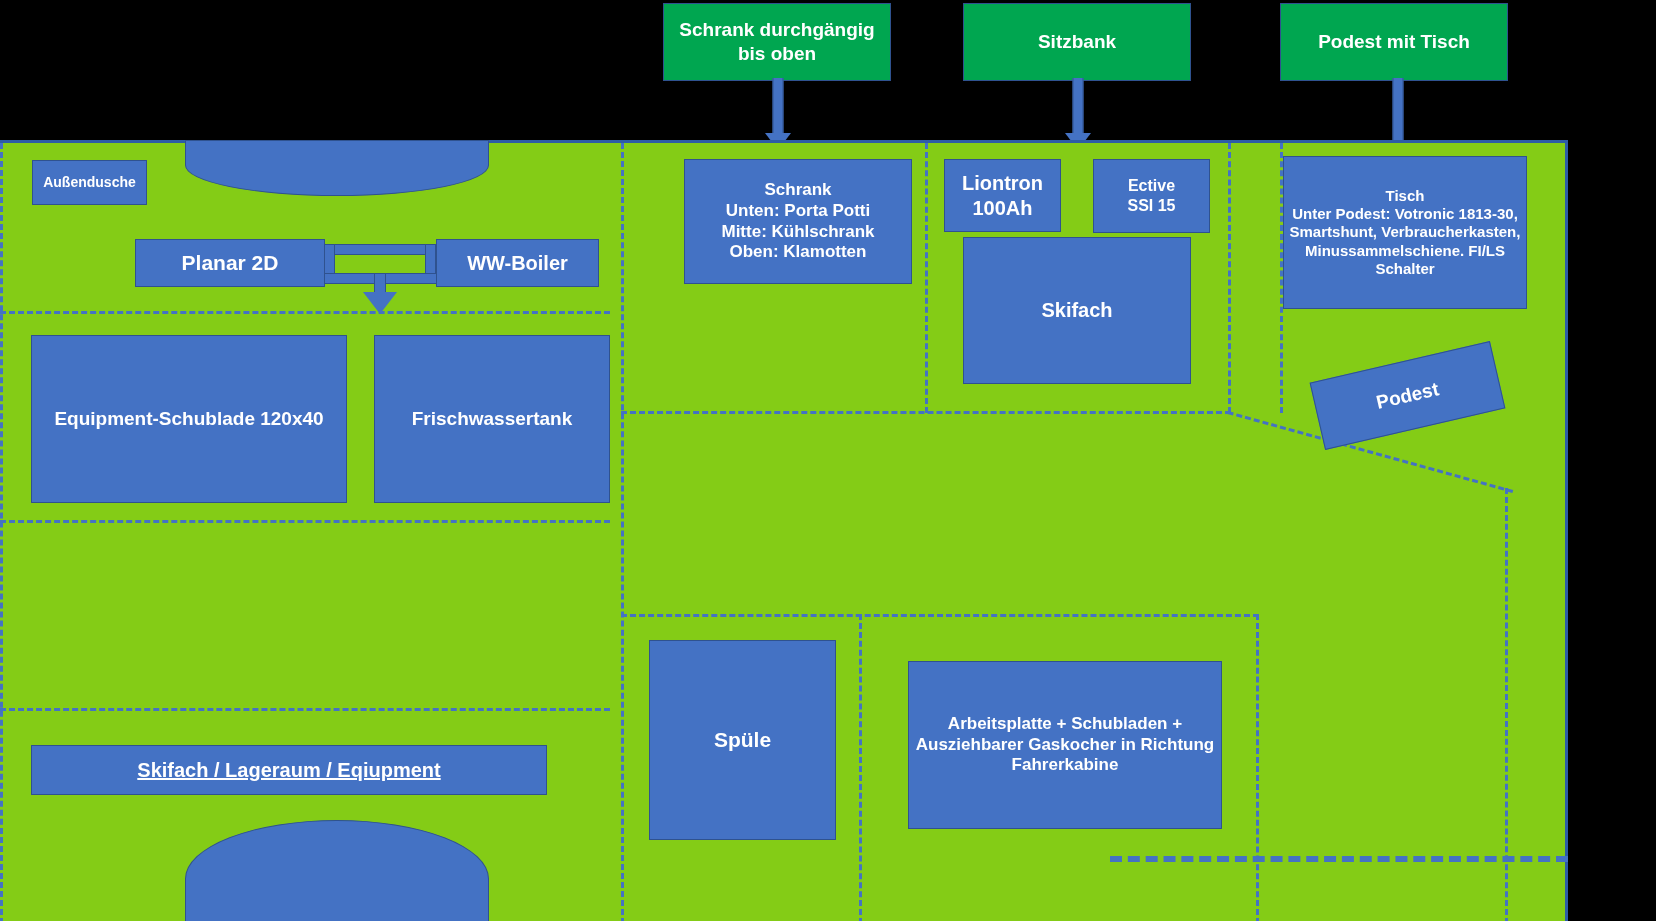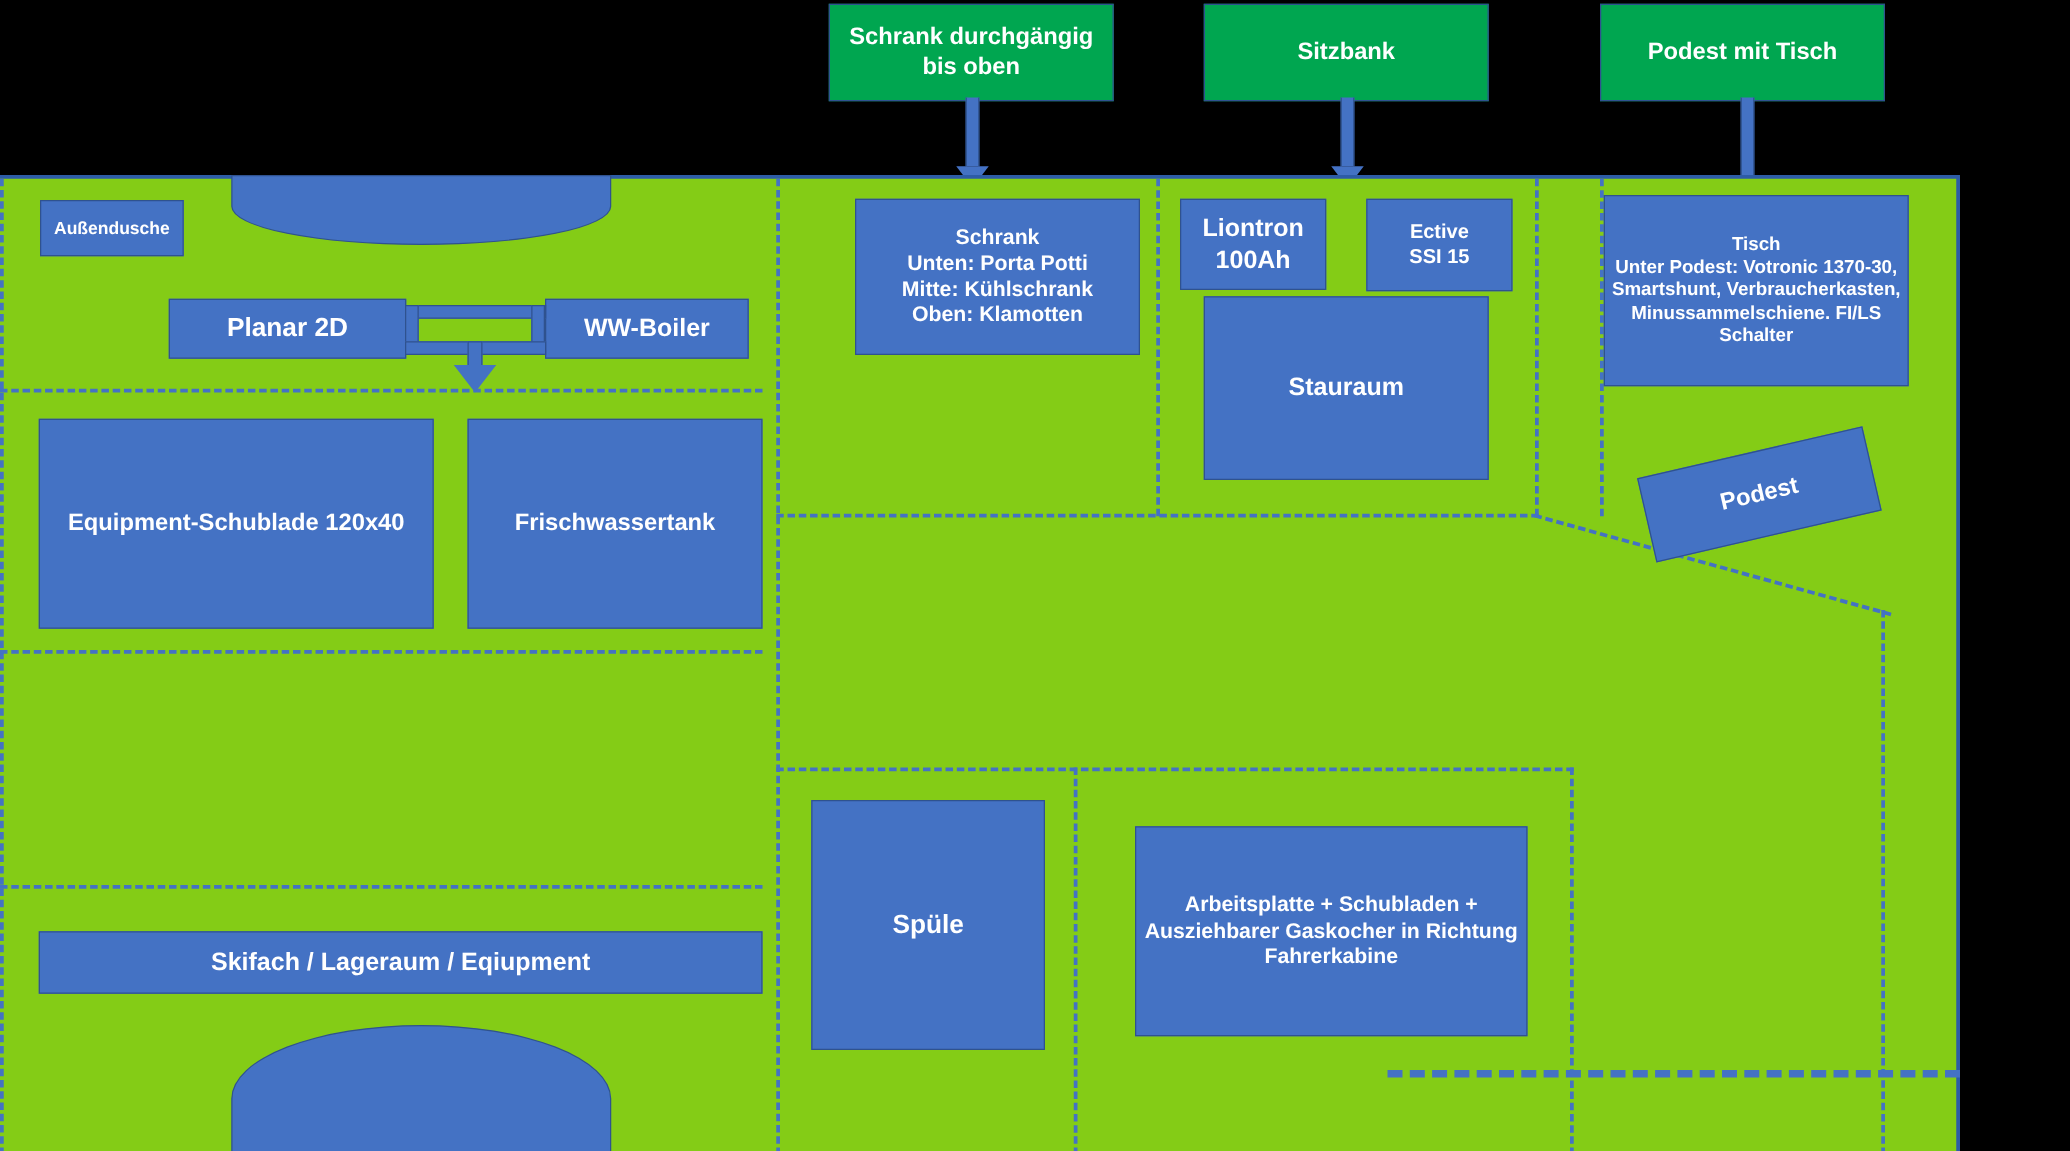--- a/index.html
+++ b/index.html
@@ -182,21 +182,21 @@
 
     <div class="bx" style="left:31px;top:192px;width:316px;height:168px;font-size:19px;">
       <span class="t">Equipment-Schublade 120x40</span>
     </div>
 
     <div class="bx" style="left:374px;top:192px;width:236px;height:168px;font-size:19px;">
       <span class="t">Frischwassertank</span>
     </div>
 
 
-    <div class="bx" style="left:31px;top:602px;width:579px;height:50px;font-size:20px;">
+    <div class="bx" style="left:31px;top:602px;width:516px;height:50px;font-size:20px;text-decoration:underline;">
       <span class="t">Skifach / Lageraum / Eqiupment</span>
     </div>
 
     <div class="bx" style="left:660px;top:16px;width:228px;height:125px;font-size:17px;margin-left:24px;">
       <span class="t">Schrank
 Unten: Porta Potti
 Mitte: Kühlschrank
 Oben: Klamotten</span>
     </div>
 
@@ -204,26 +204,26 @@
       <span class="t">Liontron
 100Ah</span>
     </div>
 
     <div class="bx" style="left:1093px;top:16px;width:117px;height:74px;font-size:16px;">
       <span class="t">Ective
 SSI 15</span>
     </div>
 
     <div class="bx" style="left:963px;top:94px;width:228px;height:147px;font-size:20px;">
-      <span class="t">Stauraum</span>
+      <span class="t">Skifach</span>
     </div>
 
     <div class="bx" style="left:1283px;top:13px;width:244px;height:153px;font-size:15px;">
       <span class="t">Tisch
-Unter Podest: Votronic 1370-30, Smartshunt, Verbraucherkasten, Minussammelschiene. FI/LS Schalter</span>
+Unter Podest: Votronic 1813-30, Smartshunt, Verbraucherkasten, Minussammelschiene. FI/LS Schalter</span>
     </div>
 
     <div class="podest" style="left:1315px;top:218px;width:185px;height:69px;">
       <span class="t">Podest</span>
     </div>
 
     <div class="bx" style="left:649px;top:497px;width:187px;height:200px;font-size:21px;">
       <span class="t">Spüle</span>
     </div>
 

